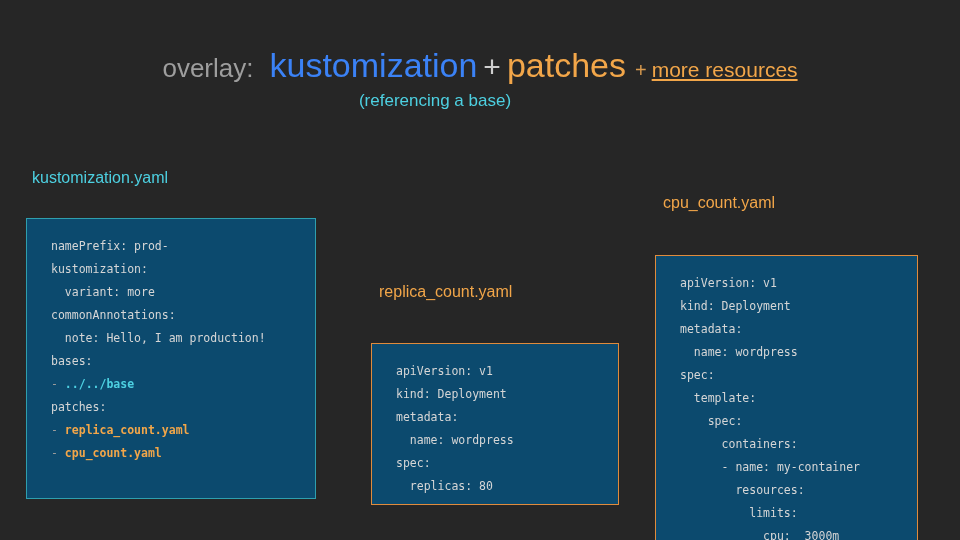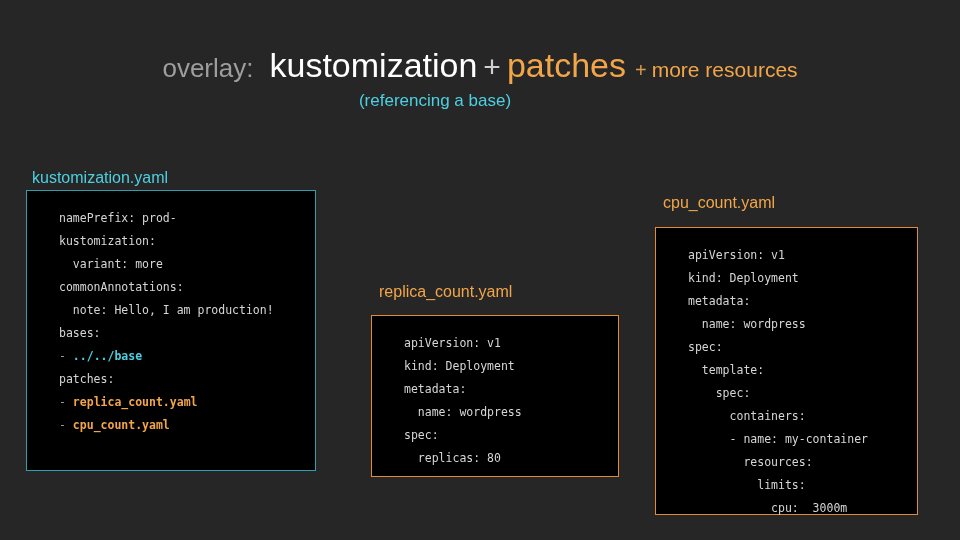--- a/index.html
+++ b/index.html
@@ -31,21 +31,21 @@
     display: block;
   }
 
   .t-overlay {
     color: #9e9e9e;
     font-size: 26px;
     letter-spacing: 0px;
   }
 
   .t-kustomization {
-    color: #ffffff;
+    color: #3b82f6;
     font-size: 34px;
     margin-left: 16px;
   }
 
   .t-plus1 {
     color: #cfcfcf;
     font-size: 30px;
     margin: 0 6px;
   }
 
@@ -56,20 +56,21 @@
 
   .t-plus2 {
     color: #d99a4e;
     font-size: 20px;
     margin: 0 5px 0 9px;
   }
 
   .t-more {
     color: #f2a649;
     font-size: 21px;
+    text-decoration: underline;
   }
 
   .subtitle {
     display: block;
     color: #4dd0e1;
     font-size: 17px;
     margin-top: 9px;
     margin-left: -90px;
   }
 
@@ -83,23 +84,24 @@
     font-size: 16px;
     white-space: nowrap;
     line-height: 1;
   }
 
   .panel-label.cyan { color: #4dd0e1; }
   .panel-label.orange { color: #f2a649; }
 
   .code-box {
     position: absolute;
-    background: #000000;
+    background: #0c4a6e;
     border: 1px solid #2e9fae;
-    padding: 16px 14px 14px 32px;
+    padding: 16px 14px 14px 24px;
+    margin-top: 28px;
   }
 
   .code-box.orange-border { border-color: #e08b3c; }
 
   .code-line {
     font-family: "DejaVu Sans Mono", "Liberation Mono", monospace;
     font-size: 11.5px;
     color: #d6d6d6;
     white-space: pre;
     line-height: 23px;

